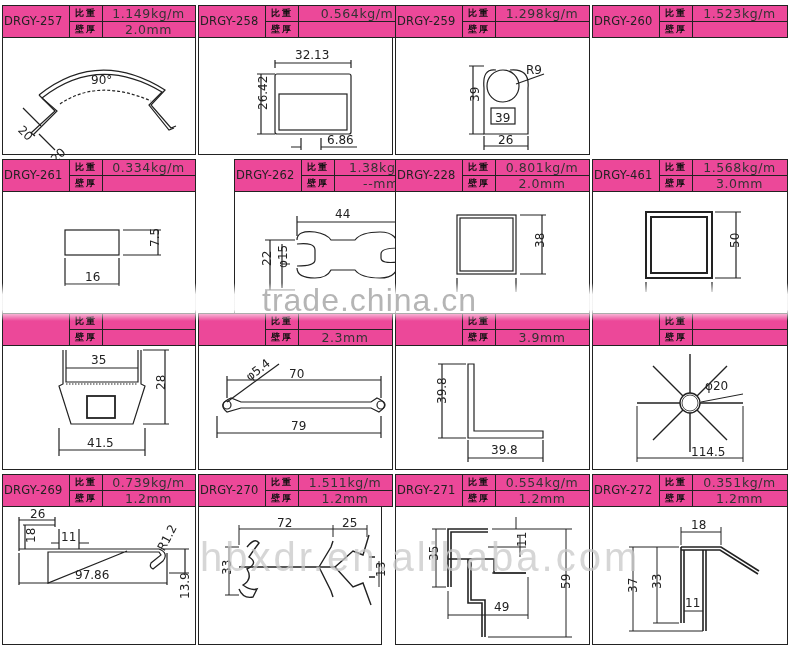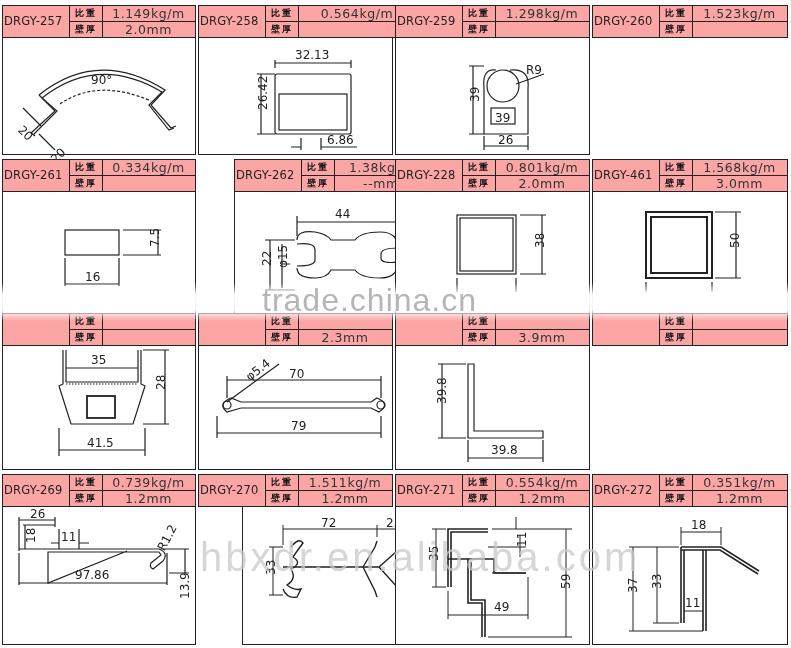--- a/index.html
+++ b/index.html
@@ -1,19 +1,19 @@
 <!DOCTYPE html>
 <html><head>
 <meta charset="utf-8">
 <style>
   html, body { margin: 0; padding: 0; background: #ffffff; }
   body { width: 791px; height: 648px; position: relative; overflow: hidden;
          font-family: "DejaVu Sans", "Liberation Sans", sans-serif; color: #111; }
   .cell { position: absolute; box-sizing: border-box; }
-  .hdr { position: absolute; border: 1.5px solid #222; box-sizing: border-box; height: 33px; background:#fca5a5; }
+  .hdr { position: absolute; border: 1.5px solid #222; box-sizing: border-box; height: 33px; background:#ec4899; }
   .hdr .code { position: absolute; left: 0; top: 0; width: 65px; height: 100%;
                font-size: 11.5px; line-height: 31px; letter-spacing: 0.2px; color:#222; white-space: nowrap; padding-left:1px; }
   .hdr .lbl { position: absolute; left: 66px; width: 32px; height: 15px; border-left: 1.2px solid #222; border-right: 1.2px solid #222;
               font-size: 9px; font-weight: bold; line-height: 15px; text-align: center; color:#111; letter-spacing: 2px; }
   .hdr .lbl.top { top: 0; border-bottom: 1.2px solid #222; }
   .hdr .lbl.bot { top: 16px; }
   .hdr .val { position: absolute; left: 99px; right: 0; height: 15px; text-align: center;
               font-size: 12.5px; line-height: 15px; color:#333; letter-spacing: 0.6px; }
   .hdr .val.top { top: 0; border-bottom: 1.2px solid #222; }
   .hdr .val.bot { top: 16px; }
@@ -259,20 +259,36 @@
 </div>
 
 <div class="cell" style="left:592px;top:313px;width:196px;height:157px;">
   <div class="hdr" style="left:0;top:0;width:196px;">
     <div class="code"></div>
     <div class="lbl top">比重</div>
     <div class="lbl bot">壁厚</div>
     <div class="val top"></div>
     <div class="val bot"></div>
   </div>
+  <div class="body" style="left:0;top:33px;width:196px;height:124px;">
+    <svg width="196" height="124" stroke="#222" fill="none" stroke-width="1.4">
+      <circle cx="97" cy="57" r="10"></circle>
+      <circle cx="97" cy="57" r="8" stroke-width="0.8"></circle>
+      <path d="M97 8 L97 47 M97 67 L97 106"></path>
+      <path d="M44 57 L87 57 M107 57 L150 57"></path>
+      <path d="M60 20 L90 50 M104 64 L134 94"></path>
+      <path d="M134 20 L104 50 M90 64 L60 94"></path>
+      <g stroke-width="1">
+        <path d="M108 56 L150 48"></path>
+        <text x="112" y="44" font-size="12" stroke="none">φ20</text>
+        <path d="M44 60 L44 116 M150 60 L150 116 M44 112 L150 112"></path>
+        <text x="98" y="110" font-size="12" stroke="none">114.5</text>
+      </g>
+    </svg>
+  </div>
 </div>
 
 <div class="blurband"></div>
 <div class="wm" style="left:262px;top:282px;">trade.china.cn</div>
 
 <div class="cell" style="left:2px;top:474px;width:194px;height:171px;border-radius:28px;">
   <div class="hdr" style="left:0;top:0;width:194px;">
     <div class="code">DRGY-269</div>
     <div class="lbl top">比重</div>
     <div class="lbl bot">壁厚</div>
@@ -299,21 +315,21 @@
 </div>
 
 <div class="cell" style="left:198px;top:474px;width:195px;height:171px;">
   <div class="hdr" style="left:0;top:0;width:195px;">
     <div class="code">DRGY-270</div>
     <div class="lbl top">比重</div>
     <div class="lbl bot">壁厚</div>
     <div class="val top">1.511kg/m</div>
     <div class="val bot">1.2mm</div>
   </div>
-  <div class="body" style="left:0;top:33px;width:184px;height:138px;margin-left:44px;">
+  <div class="body" style="left:0;top:33px;width:184px;height:138px;">
     <svg width="195" height="138" stroke="#222" fill="none" stroke-width="1.4">
       <path d="M48 40 Q56 30 60 36 Q54 44 50 50 Q60 56 48 62 Q54 72 44 78 Q52 84 58 82 L54 90 Q44 92 40 82"></path>
       <path d="M40 60 L136 60 L154 44 L164 48 L170 28 M136 60 L154 80 L164 76 L172 98"></path>
       <path d="M120 60 L132 40 L134 34 M120 60 L132 84 L134 90"></path>
       <path d="M170 50 L176 50 M170 70 L176 70"></path>
       <g stroke-width="1">
         <path d="M40 18 L40 38 M134 18 L134 30 M168 18 L168 30 M40 22 L134 22 M134 22 L168 22"></path>
         <text x="78" y="20" font-size="12" stroke="none">72</text>
         <text x="143" y="20" font-size="12" stroke="none">25</text>
         <path d="M26 40 L40 40 M26 88 L40 88 M30 40 L30 88"></path>

